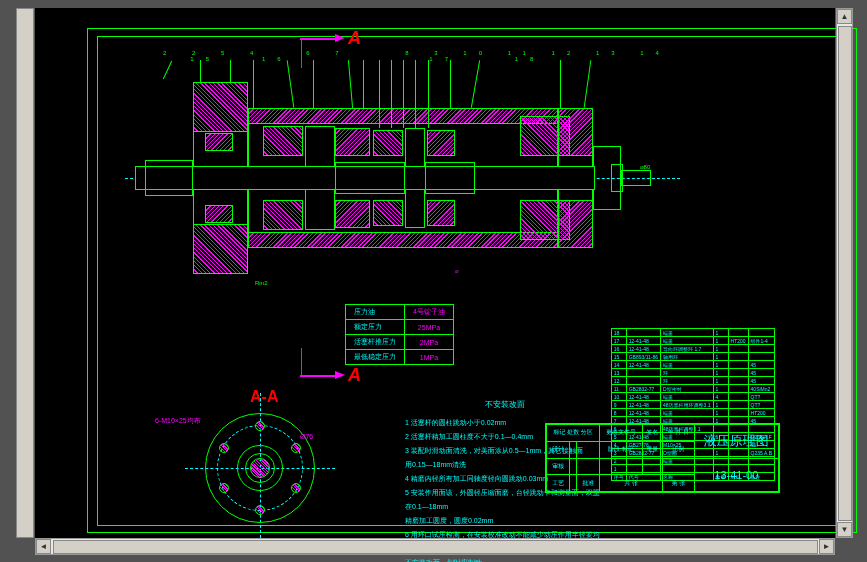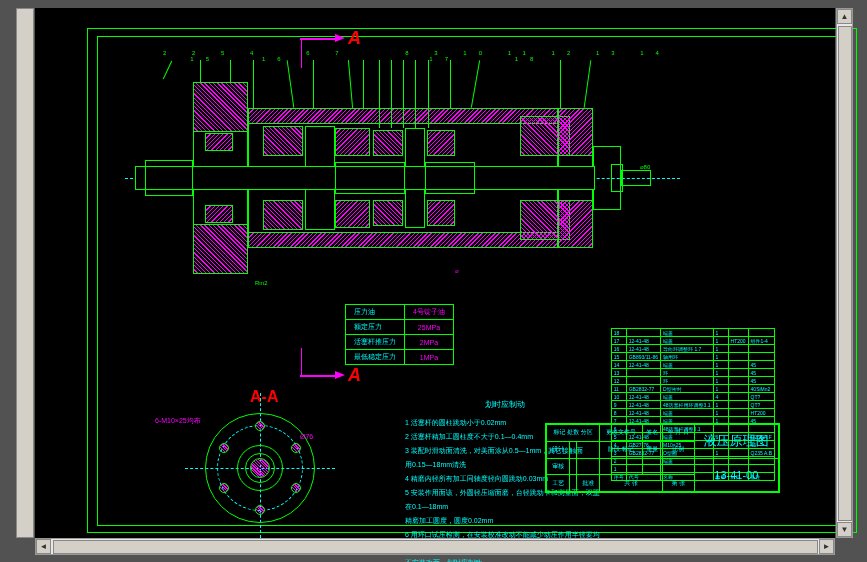--- a/index.html
+++ b/index.html
@@ -378,21 +378,21 @@
     <div class="bolt-hole" style="left:96px;top:40px;"></div>
     <div class="bolt-hole" style="left:96px;top:80px;"></div>
     <div class="bolt-hole" style="left:60px;top:102px;"></div>
     <div class="bolt-hole" style="left:24px;top:80px;"></div>
     <div class="bolt-hole" style="left:24px;top:40px;"></div>
   </div>
   <div class="flange-label" style="left:120px;top:408px;">6-M10×25均布</div>
   <div class="flange-label" style="left:265px;top:425px;">Ø76</div>
 
   <div class="notes">
-    <div class="notes-title">划时应制动</div>
+    <div class="notes-title">不安装改面</div>
     <div>1 活塞杆的圆柱跳动小于0.02mm</div>
     <div>2 活塞杆精加工圆柱度不大于0.1—0.4mm</div>
     <div>3 装配时滑动面清洗，对美面涂从0.5—1mm，其它接触面</div>
     <div>  用0.15—18mm清洗</div>
     <div>4 精磨内径所有加工同轴度径向圆跳动0.03mm</div>
     <div>5 安装作用面该，外圆径压缩面磨，台径跳动卡和测量面，双重在0.1—18mm</div>
     <div>  精磨加工圆度，圆度0.02mm</div>
     <div>6 用环口试压检测，在安装校准改动不能减少动压作用半径要均匀</div>
     <div>  不安装改面，划时应制动</div>
 

